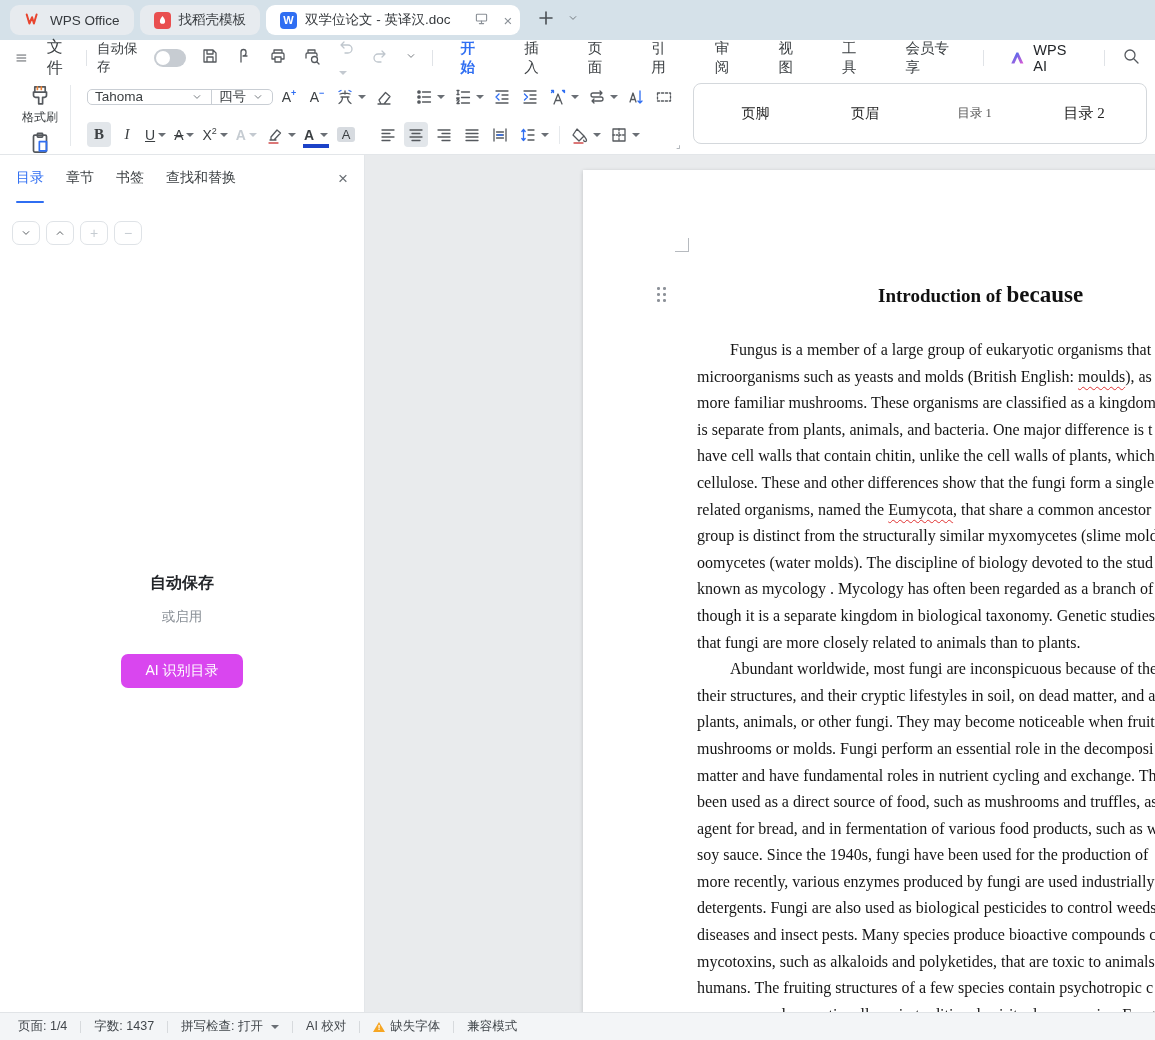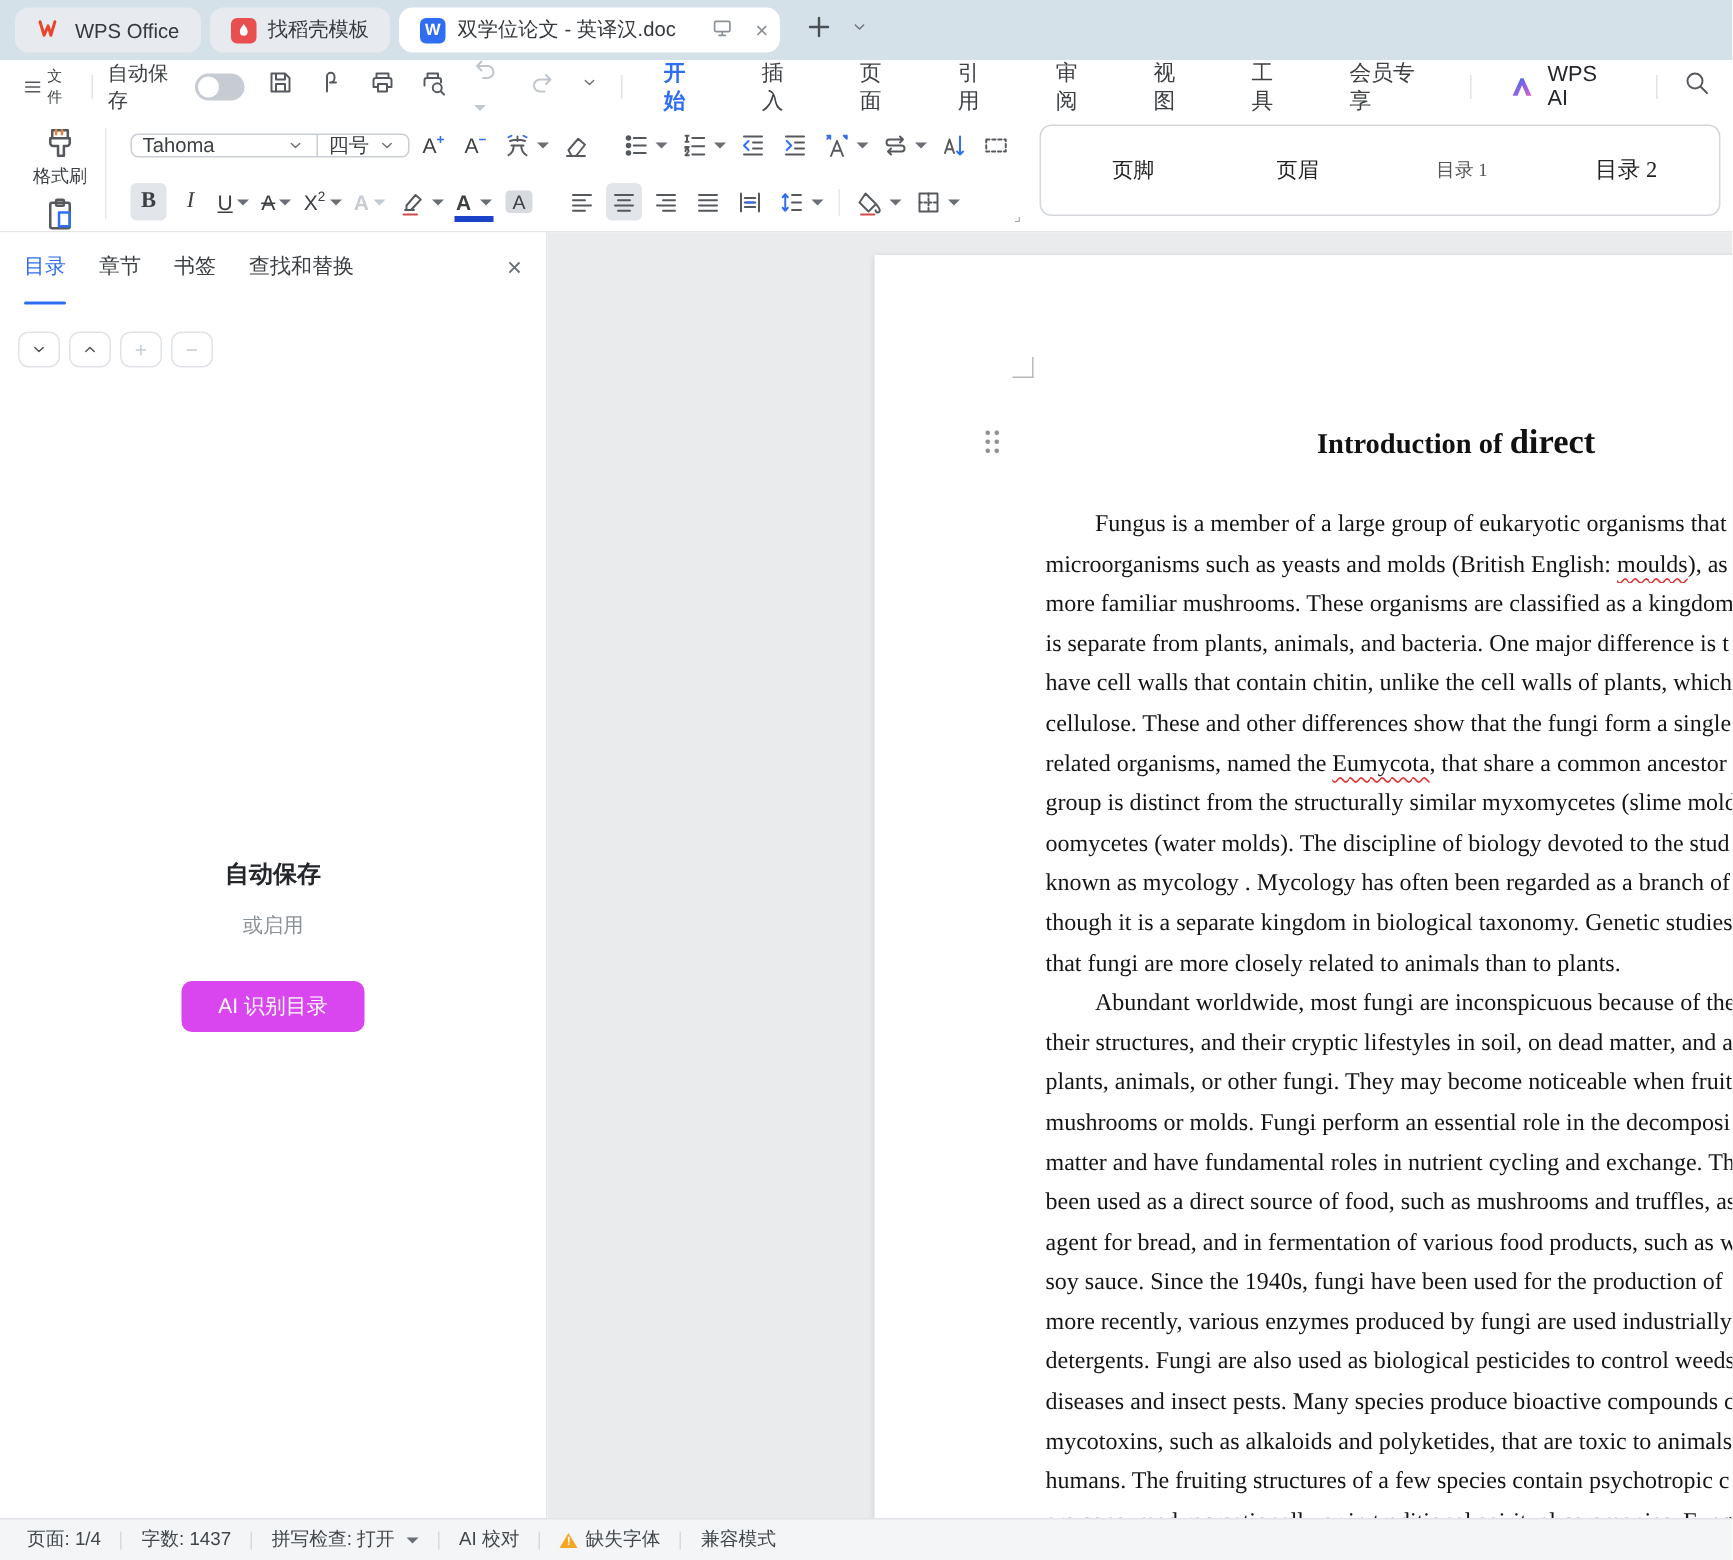--- a/index.html
+++ b/index.html
@@ -19,21 +19,21 @@
   .wtab { height:30px; border-radius:9px; background:#e7ebef; display:flex; align-items:center;
     padding:0 14px; gap:8px; font-size:13.5px; color:#35393d; }
   .wtab.active { background:#ffffff; padding-right:8px; }
   .tab-ic { width:17px; height:17px; border-radius:4px; display:flex; align-items:center; justify-content:center; }
   .tab-ic.writer { background:#2f6ef2; color:#fff; font-size:11px; font-weight:bold; }
   .tab-ic.docer { background:#e94f4f; color:#fff; font-size:10px; }
   .tabbar-right { display:flex; align-items:center; gap:10px; margin-left:10px; }
 
   
   .menubar { height:35px; background:#fff; display:flex; align-items:center; padding:0 14px; gap:10px; }
-  .menu-file { display:flex; align-items:center; gap:2px; font-size:10px; }
+  .menu-file { display:flex; align-items:center; gap:18px; font-size:16px; }
   .vdiv { width:1px; height:16px; background:#e0e3e7; }
   .autosave { display:flex; align-items:center; gap:6px; font-size:13.5px; }
   .toggle { width:34px; height:18px; border-radius:9px; background:#c7ccd2; position:relative; }
   .toggle::after { content:""; position:absolute; left:2px; top:2px; width:14px; height:14px;
     border-radius:50%; background:#fff; }
   .qicons { display:flex; align-items:center; gap:14px; margin:0 4px; }
   .rtabs { display:flex; align-items:center; gap:34px; margin-left:16px; font-size:14.5px; }
   .rtab { position:relative; cursor:default; padding:6px 2px; }
   .rtab.active { color:#2f6ef2; font-weight:bold; }
   .rtab.active::after { content:""; position:absolute; left:0; right:0; bottom:-3px; height:3px;
@@ -579,21 +579,21 @@
       <div class="cornermark"></div>
       <div class="draghandle">
         <i></i>
           <i></i>
           <i></i>
           <i></i>
           <i></i>
           <i></i>
       </div>
       <div class="doc-title">
-        <span class="pre">Introduction of </span><span class="emph">direct</span>
+        <span class="pre">Introduction of </span><span class="emph">because</span>
       </div>
       <div class="doc-body" id="docBody">
           <div class="line indent">Fungus is a member of a large group of eukaryotic organisms that</div>
           <div class="line">microorganisms such as yeasts and molds (British English: <span class="sq">moulds</span>), as</div>
           <div class="line">more familiar mushrooms. These organisms are classified as a kingdom</div>
           <div class="line">is separate from plants, animals, and bacteria. One major difference is t</div>
           <div class="line">have cell walls that contain chitin, unlike the cell walls of plants, which</div>
           <div class="line">cellulose. These and other differences show that the fungi form a single</div>
           <div class="line">related organisms, named the <span class="sq">Eumycota</span>, that share a common ancestor</div>
           <div class="line">group is distinct from the structurally similar myxomycetes (slime mold</div>

